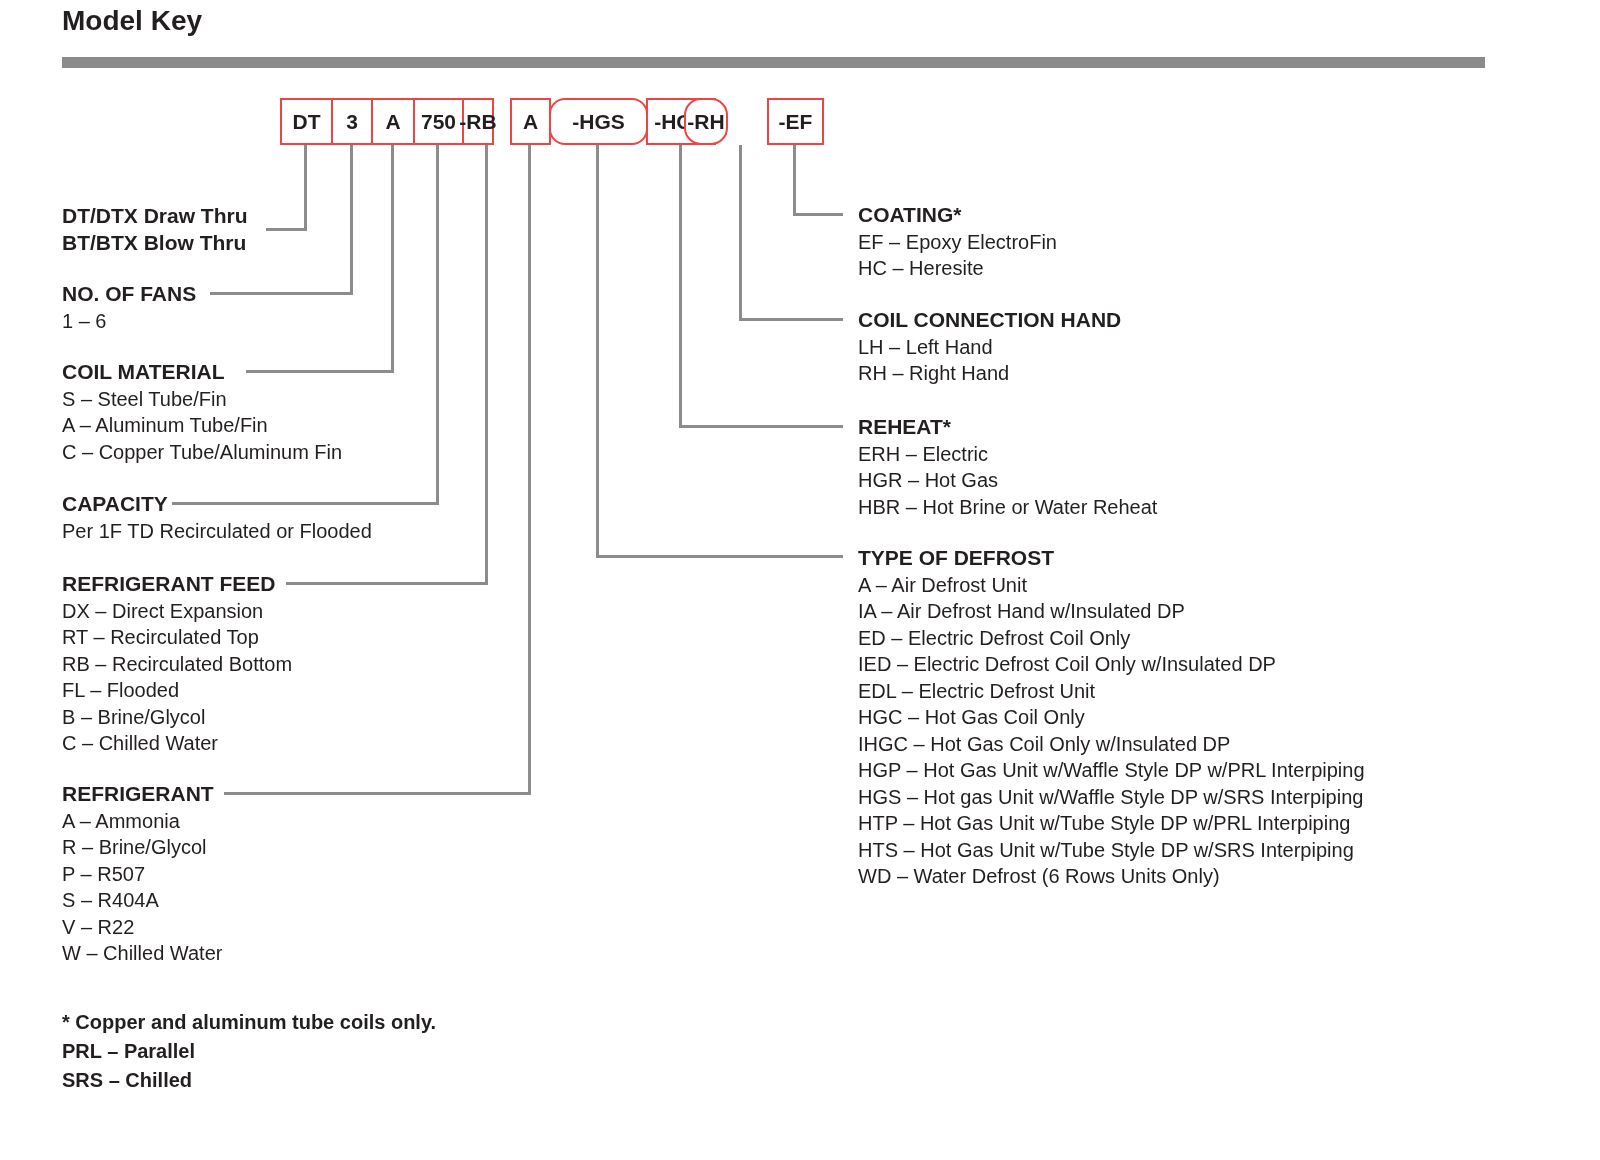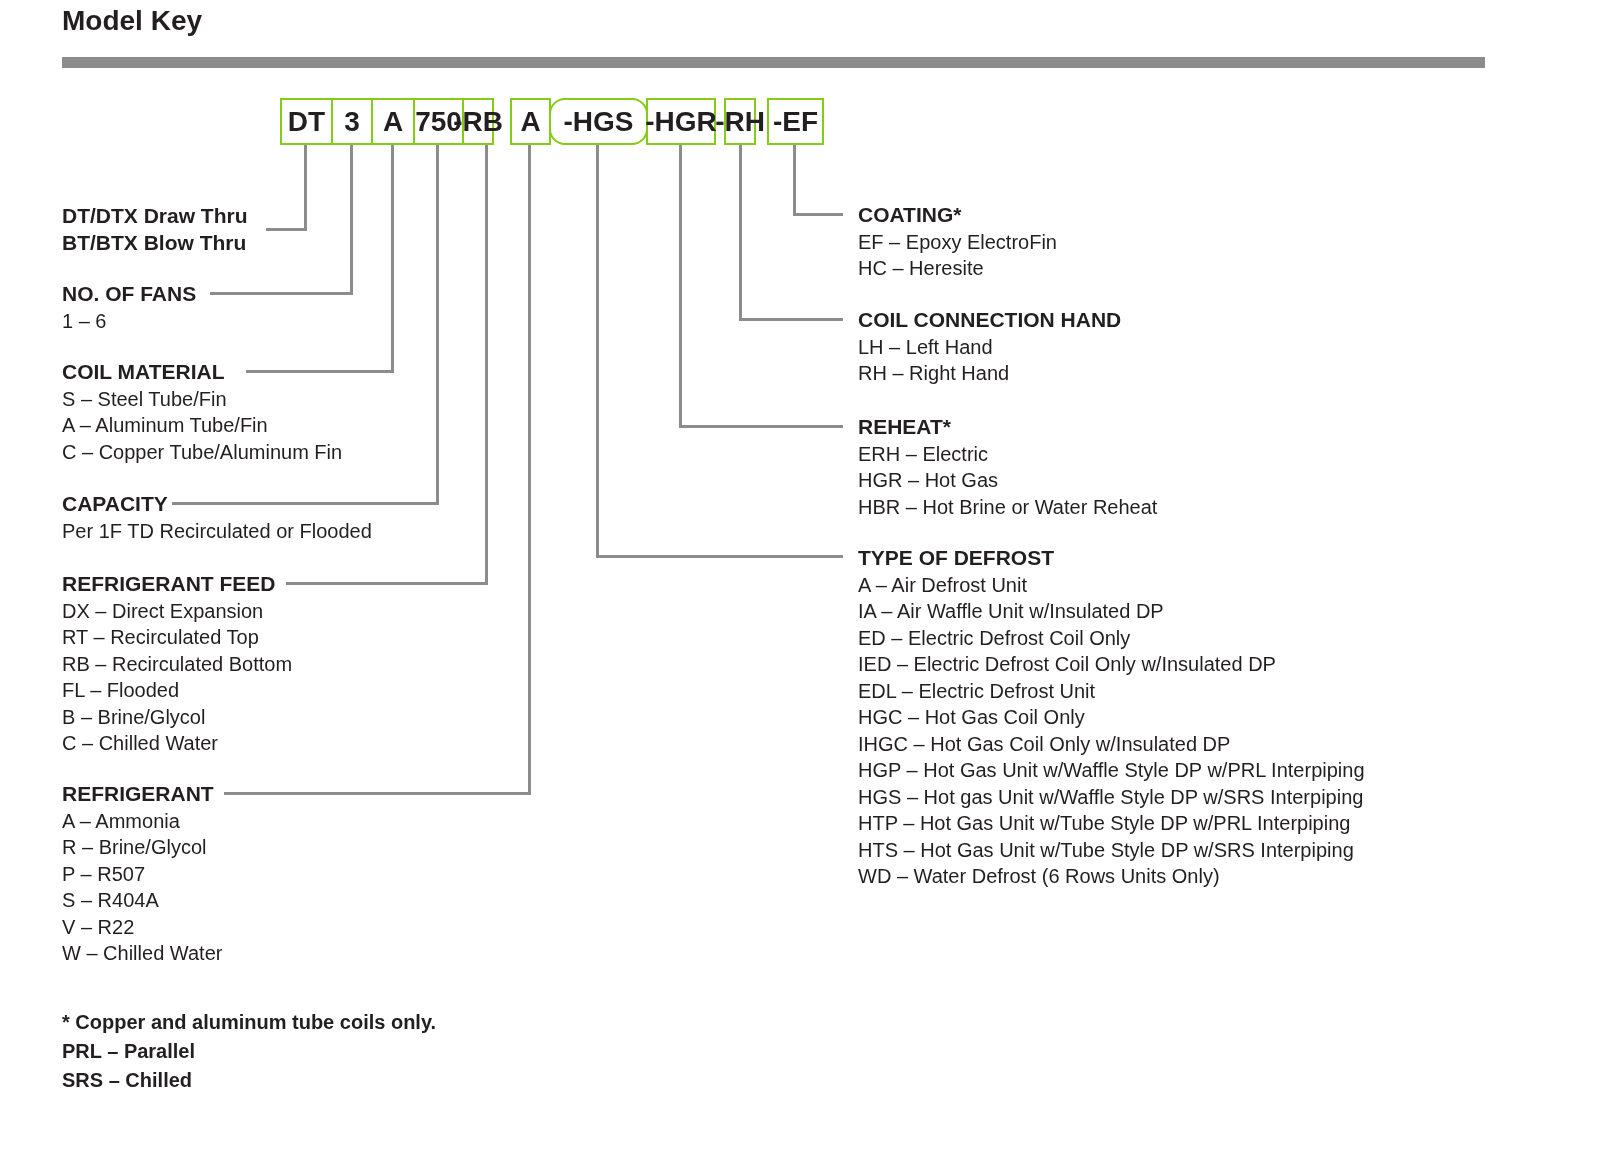--- a/index.html
+++ b/index.html
@@ -4,23 +4,23 @@
 <style>
   html,body { margin:0; padding:0; background:#fff; }
   .page {
     position:relative; width:1600px; height:1160px; background:#ffffff;
     font-family:"Liberation Sans", sans-serif; color:#231f20; overflow:hidden;padding-left:18px;
   }
   .title { position:absolute; left:62px; top:6px; font-size:28px; font-weight:bold; line-height:30px; white-space:nowrap; }
   .rule  { position:absolute; left:62px; top:57px; width:1423px; height:11px; background:#8b8b8b; }
   .mbox {
     position:absolute; top:98px; height:47px; box-sizing:border-box;
-    border:2px solid #84cc16; background:#fff;
+    border:2px solid #ef4444; background:#fff;
     display:flex; align-items:center; justify-content:center;
-    font-weight:bold; font-size:28px; white-space:nowrap;
+    font-weight:bold; font-size:21px; white-space:nowrap;
   }
   .vline, .hline { position:absolute; background:#8c8c8c; }
   .vline { width:3px; }
   .hline { height:3px; }
   .sec { position:absolute; font-size:20px; line-height:26.5px; white-space:nowrap; }
   .sec .h { font-weight:bold; font-size:21px; }
   .foot { position:absolute; left:62px; top:1008px; font-size:20px; font-weight:bold; line-height:29px; white-space:nowrap; }
 </style>
 </head>
 <body>
@@ -31,21 +31,21 @@
   <div class="rule"></div>
 
   <div class="mbox" style="left:280px;width:53px;">DT</div>
   <div class="mbox" style="left:331px;width:42px;">3</div>
   <div class="mbox" style="left:371px;width:44px;">A</div>
   <div class="mbox" style="left:413px;width:51px;">750</div>
   <div class="mbox" style="left:462px;width:32px;">-RB</div>
   <div class="mbox" style="left:510px;width:41px;">A</div>
   <div class="mbox" style="left:549px;width:99px;border-radius:16px;">-HGS</div>
   <div class="mbox" style="left:646px;width:70px;">-HGR</div>
-  <div class="mbox" style="left:724px;width:32px;">-RH</div>
+  <div class="mbox" style="left:684px;width:44px;border-radius:17px;">-RH</div>
   <div class="mbox" style="left:767px;width:57px;">-EF</div>
 
   <div class="vline" style="left:304px;top:145px;height:86px;"></div>
   <div class="vline" style="left:350px;top:145px;height:150px;"></div>
   <div class="vline" style="left:391px;top:145px;height:228px;"></div>
   <div class="vline" style="left:436px;top:145px;height:360px;"></div>
   <div class="vline" style="left:485px;top:145px;height:440px;"></div>
   <div class="vline" style="left:528px;top:145px;height:650px;"></div>
   <div class="vline" style="left:596px;top:145px;height:413px;"></div>
   <div class="vline" style="left:679px;top:145px;height:283px;"></div>
@@ -120,21 +120,21 @@
   <div class="sec" style="left:858px;top:414px;">
     <div class="h">REHEAT*</div>
     <div>ERH – Electric</div>
     <div>HGR – Hot Gas</div>
     <div>HBR – Hot Brine or Water Reheat</div>
   </div>
 
   <div class="sec" style="left:858px;top:545px;">
     <div class="h">TYPE OF DEFROST</div>
     <div>A – Air Defrost Unit</div>
-    <div>IA – Air Waffle Unit w/Insulated DP</div>
+    <div>IA – Air Defrost Hand w/Insulated DP</div>
     <div>ED – Electric Defrost Coil Only</div>
     <div>IED – Electric Defrost Coil Only w/Insulated DP</div>
     <div>EDL – Electric Defrost Unit</div>
     <div>HGC – Hot Gas Coil Only</div>
     <div>IHGC – Hot Gas Coil Only w/Insulated DP</div>
     <div>HGP – Hot Gas Unit w/Waffle Style DP w/PRL Interpiping</div>
     <div>HGS – Hot gas Unit w/Waffle Style DP w/SRS Interpiping</div>
     <div>HTP – Hot Gas Unit w/Tube Style DP w/PRL Interpiping</div>
     <div>HTS – Hot Gas Unit w/Tube Style DP w/SRS Interpiping</div>
     <div>WD – Water Defrost (6 Rows Units Only)</div>

